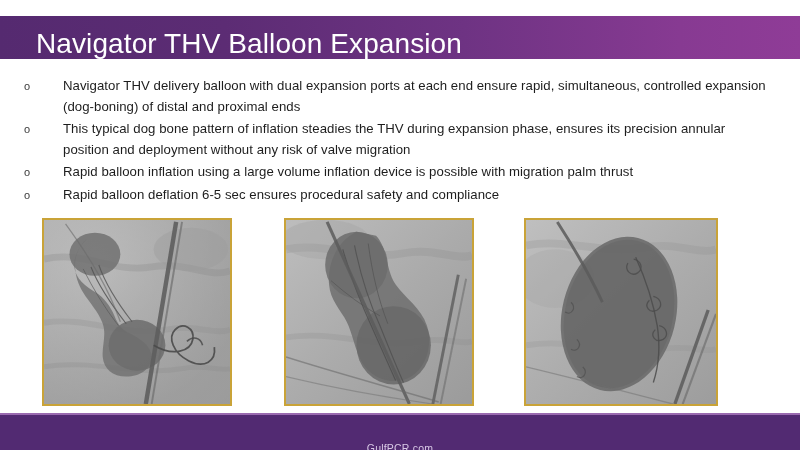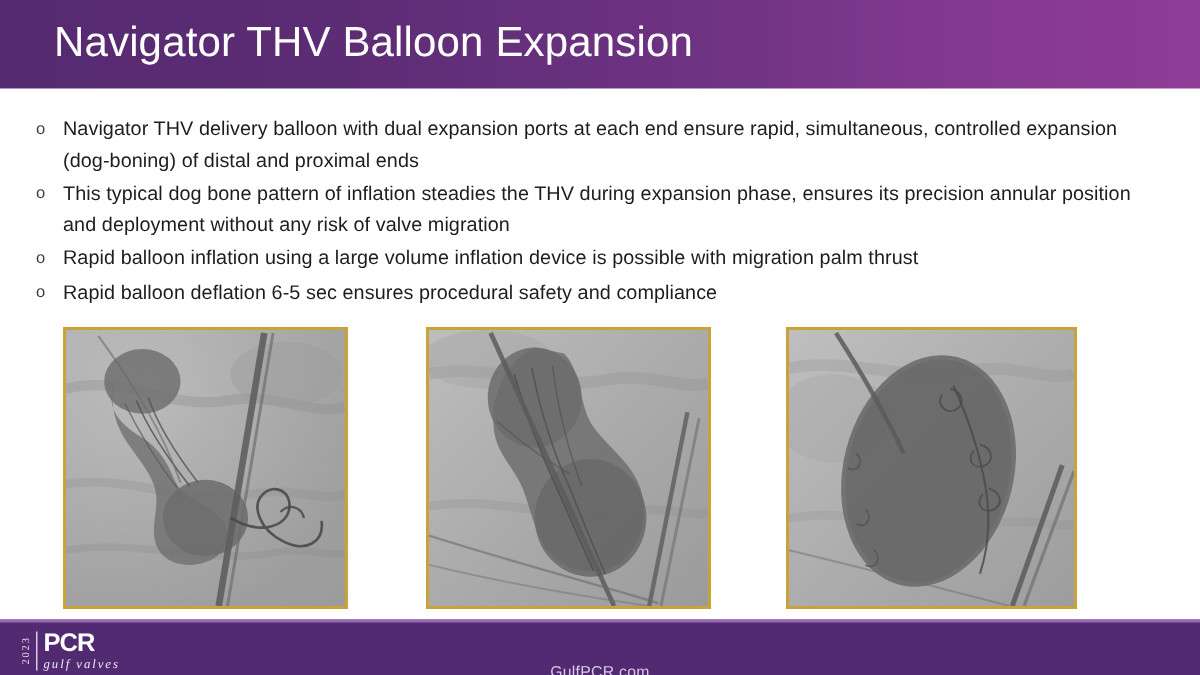--- a/index.html
+++ b/index.html
@@ -12,21 +12,21 @@
     background: #ffffff;
     font-family: "Liberation Sans", sans-serif;
     overflow: hidden;
     position: relative;
   }
 
   
   .slide-header {
     position: absolute;
     left: 0;
-    top: 0;
+    top: 16px;
     width: 800px;
     height: 74px;
     background: linear-gradient(90deg, #552a70 0%, #5c2c74 28%, #6e3383 58%, #873a92 85%, #8f3c97 100%);
     box-sizing: border-box;
   }
   .slide-header::after {
     content: "";
     position: absolute;
     left: 0; right: 0; bottom: 0;
     height: 2px;
@@ -72,20 +72,21 @@
     text-align: left;
     padding-left: 4px;
     box-sizing: border-box;
   }
   .bullet-text {
     flex: 1 1 auto;
     font-size: 13.2px;
     line-height: 20.5px;
     color: #1d1d1d;
     letter-spacing: 0.05px;
+    margin-left: 21px;
   }
 
   
   .images-row {
     position: absolute;
     left: 0;
     top: 159px;
     width: 800px;
     height: 190px;
   }
@@ -335,21 +336,13 @@
 
         <path d="M0,150 C50,162 104,176 150,188" stroke="#6e6e6e" stroke-width="1.4" fill="none" opacity="0.5"></path>
       </svg>
     </div>
 
   </div>
 </div>
 
 <div class="slide-footer">
   <div class="footer-url">GulfPCR.com</div>
-  <div class="logo-block">
-    <div class="logo-year">2023</div>
-    <div class="logo-bar"></div>
-    <div class="logo-text-col">
-      <div class="logo-pcr">PCR</div>
-      <div class="logo-sub">gulf  valves</div>
-    </div>
-  </div>
 </div>
 
 </body></html>

